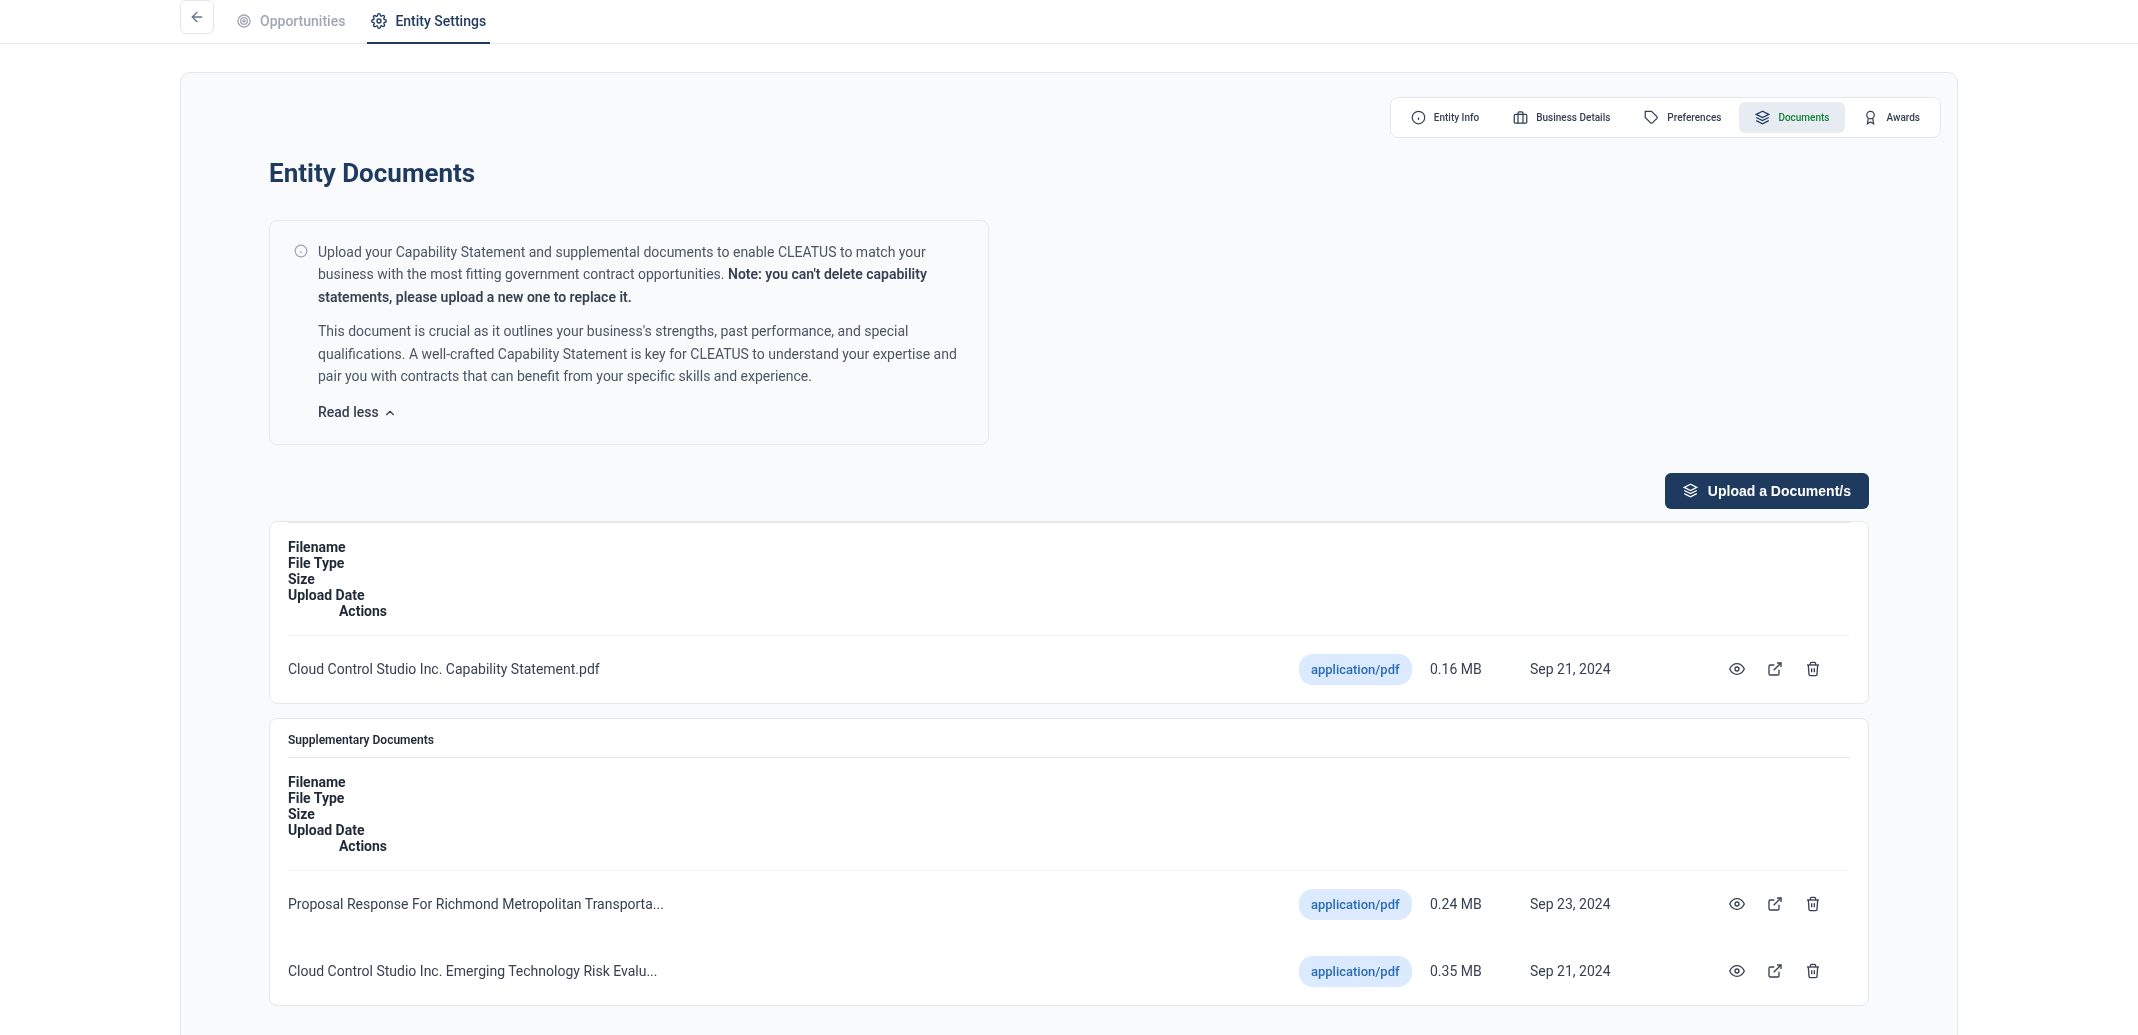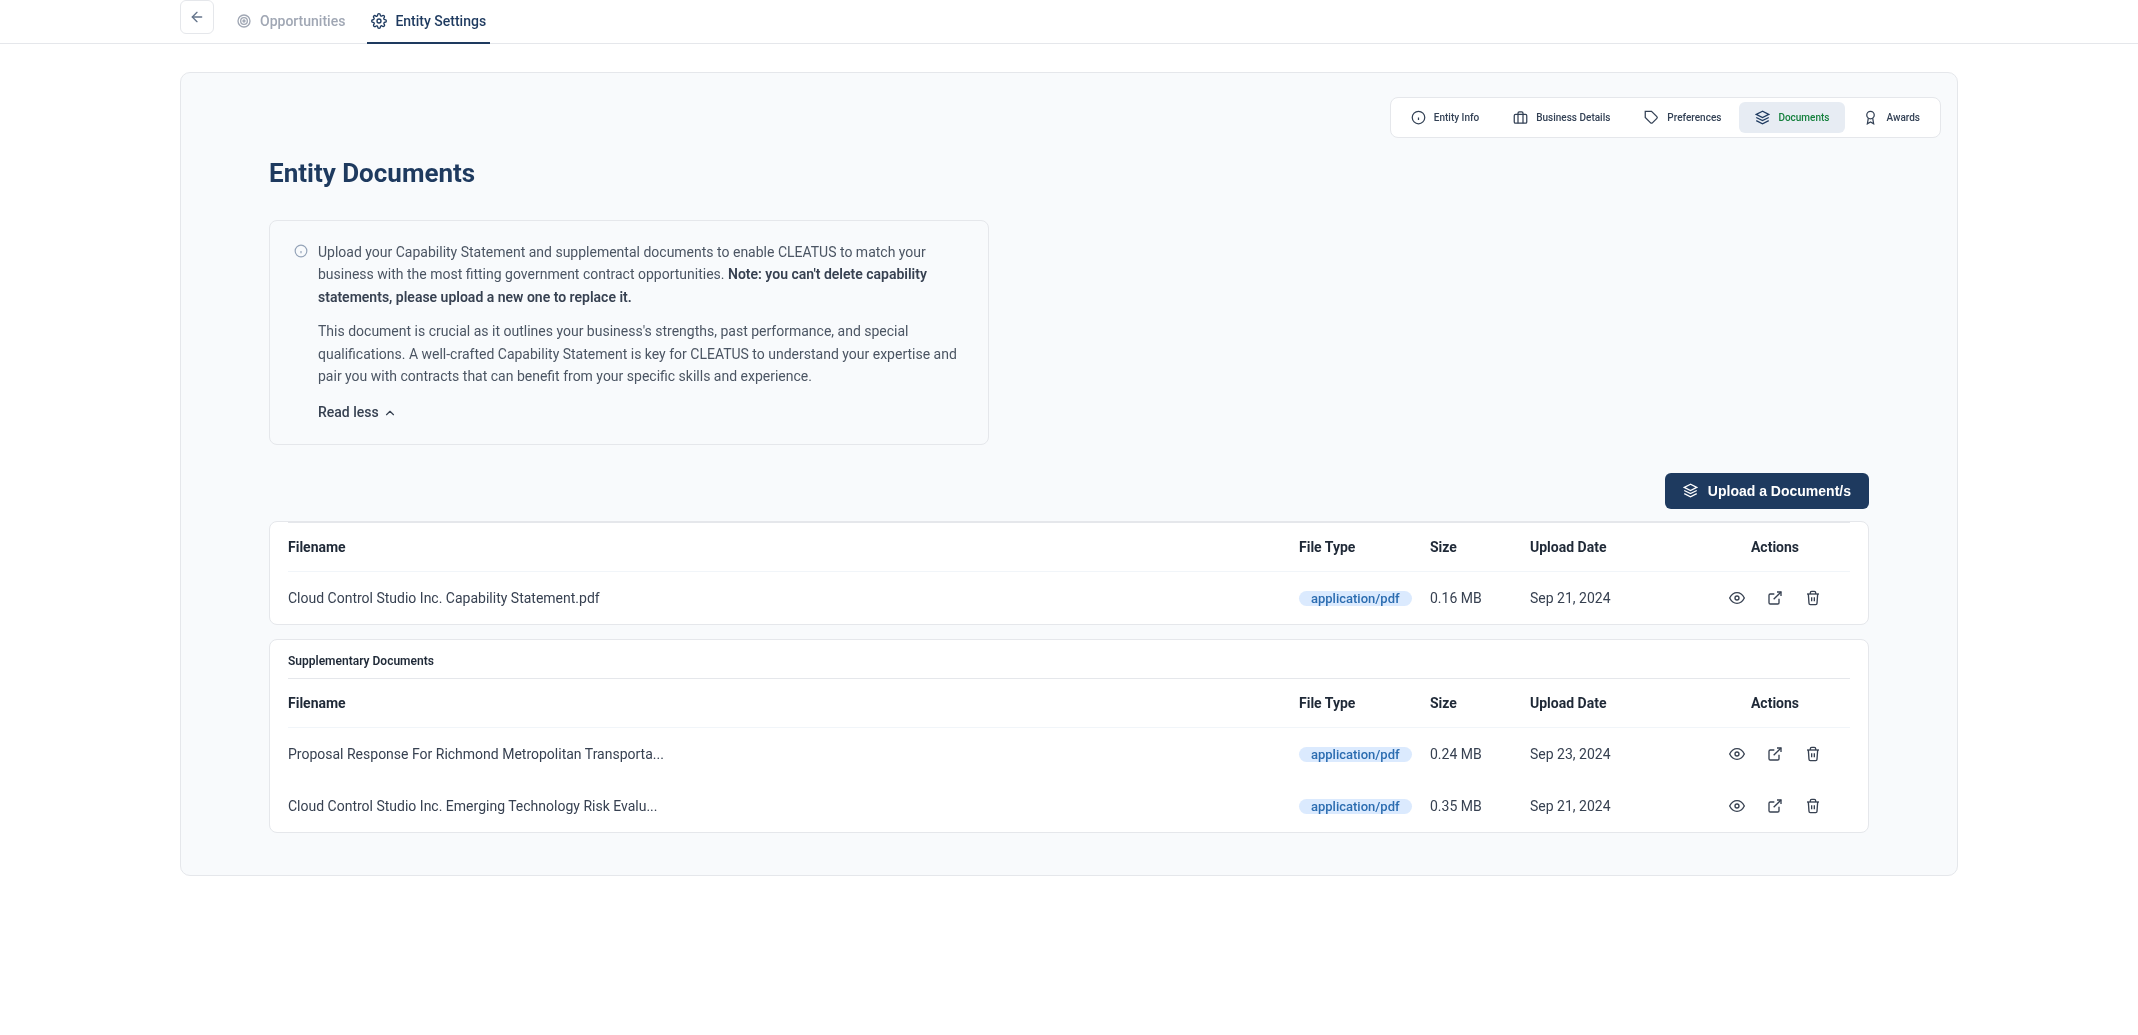--- a/index.html
+++ b/index.html
@@ -163,38 +163,39 @@
       padding: 0 18px;
     }
     .table-head {
       display: flex;
       padding: 16px 0;
       font-weight: 700;
       font-size: 14px;
       color: #1f2937;
       border-top: 1px solid #e5e7eb;
       border-bottom: 1px solid #f1f5f9;
+      flex-direction: column;
     }
     .table-row {
       display: flex;
       padding: 18px 0;
       align-items: center;
       font-size: 14px;
       color: #374151;
     }
     .col-filename { flex: 1; padding-right: 12px; white-space: nowrap; overflow: hidden; text-overflow: ellipsis; }
     .col-filetype { width: 131px; }
     .col-size { width: 100px; }
     .col-date { width: 170px; }
     .col-actions { width: 150px; display: flex; justify-content: center; gap: 22px; }
     .col-actions.head { justify-content: center; }
     .file-badge {
       background: #dbeafe;
       color: #2b6cb0;
-      padding: 0 12px;
+      padding: 8px 12px;
       border-radius: 14px;
       font-size: 13px;
       font-weight: 500;
       display: inline-block;
     }
     .action-icon {
       cursor: pointer;
       color: #374151;
       display: inline-flex;
     }

